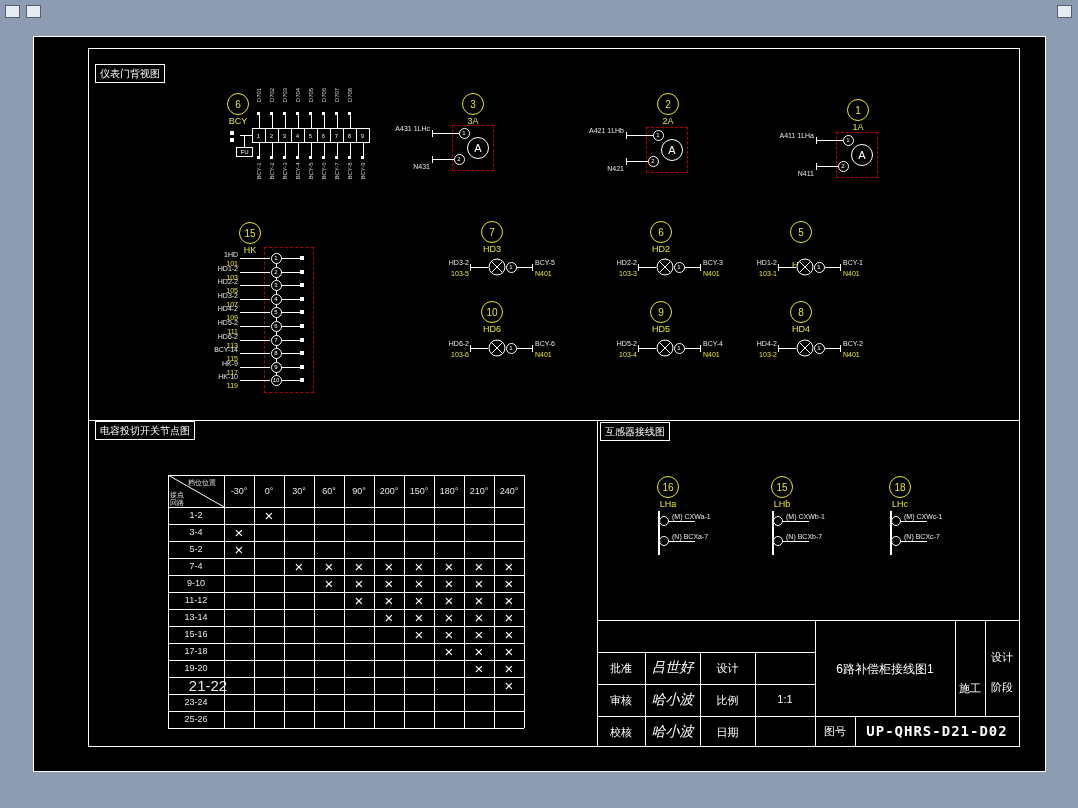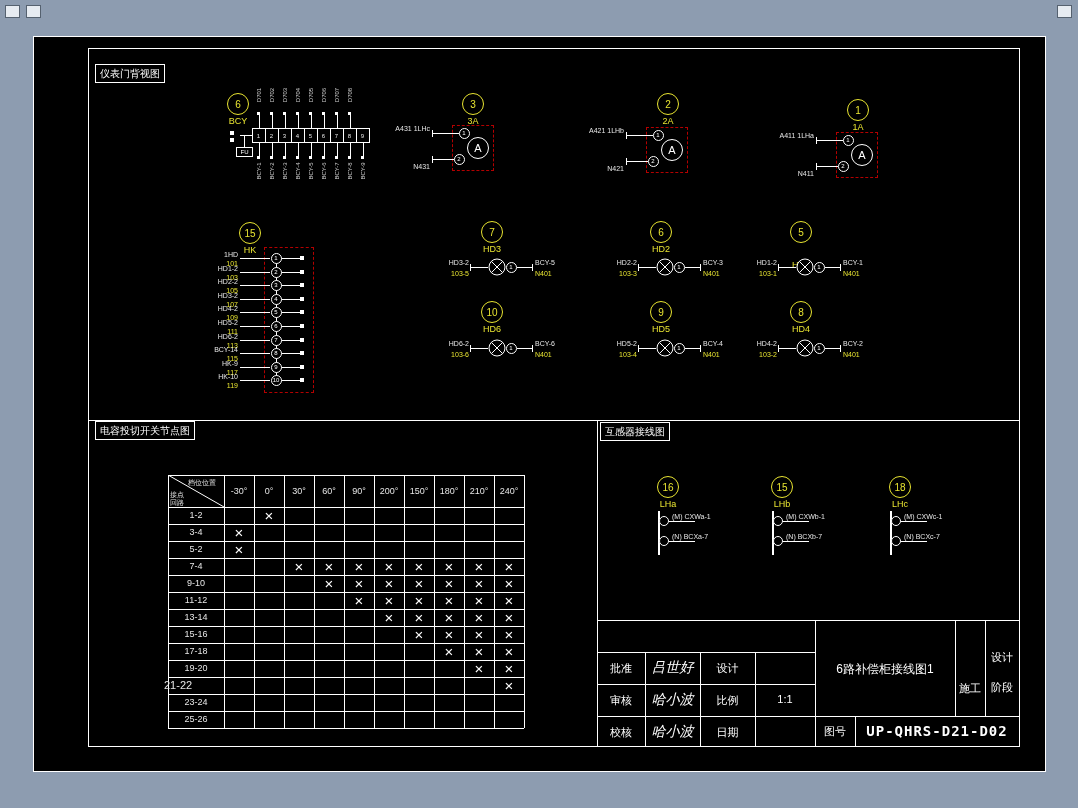--- a/index.html
+++ b/index.html
@@ -433,21 +433,21 @@
       <div class="xmark" style="left:434px;top:626px;width:30px;height:17px">×</div>
       <div class="xmark" style="left:464px;top:626px;width:30px;height:17px">×</div>
       <div class="xmark" style="left:494px;top:626px;width:30px;height:17px">×</div>
       <div class="t " style="left:168px;top:647px;width:56px;text-align:center;font-size:9px">17-18</div>
       <div class="xmark" style="left:434px;top:643px;width:30px;height:17px">×</div>
       <div class="xmark" style="left:464px;top:643px;width:30px;height:17px">×</div>
       <div class="xmark" style="left:494px;top:643px;width:30px;height:17px">×</div>
       <div class="t " style="left:168px;top:664px;width:56px;text-align:center;font-size:9px">19-20</div>
       <div class="xmark" style="left:464px;top:660px;width:30px;height:17px">×</div>
       <div class="xmark" style="left:494px;top:660px;width:30px;height:17px">×</div>
-      <div class="t " style="left:164px;top:681px;width:56px;font-size:11px">21-22</div>
+      <div class="t " style="left:180px;top:681px;width:56px;text-align:center;font-size:15px">21-22</div>
       <div class="xmark" style="left:494px;top:677px;width:30px;height:17px">×</div>
       <div class="t " style="left:168px;top:698px;width:56px;text-align:center;font-size:9px">23-24</div>
       <div class="t " style="left:168px;top:715px;width:56px;text-align:center;font-size:9px">25-26</div>
       <div class="ln" style="left:597px;top:620px;width:422px;height:1px;background:#fff"></div>
       <div class="ln" style="left:597px;top:652px;width:218px;height:1px;background:#fff"></div>
       <div class="ln" style="left:597px;top:684px;width:218px;height:1px;background:#fff"></div>
       <div class="ln" style="left:597px;top:716px;width:422px;height:1px;background:#fff"></div>
       <div class="ln" style="left:645px;top:652px;width:1px;height:94px;background:#fff"></div>
       <div class="ln" style="left:700px;top:652px;width:1px;height:94px;background:#fff"></div>
       <div class="ln" style="left:755px;top:652px;width:1px;height:94px;background:#fff"></div>

